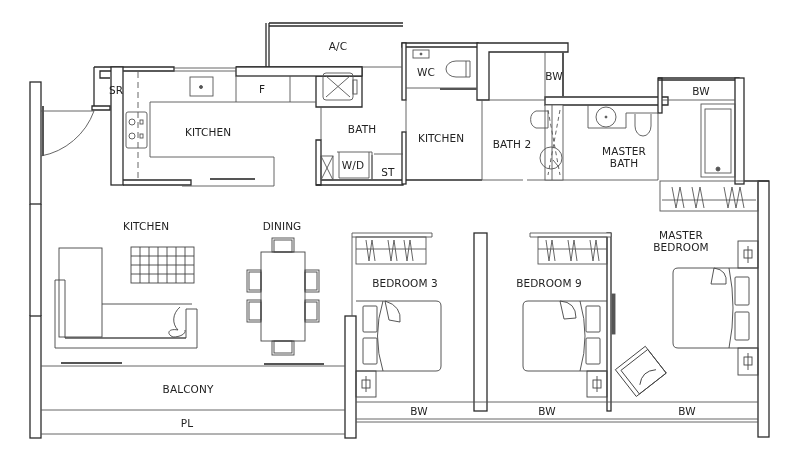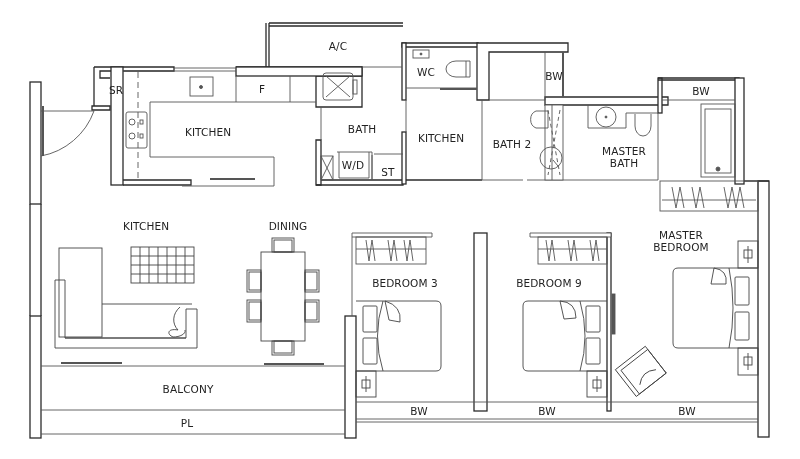--- a/index.html
+++ b/index.html
@@ -264,21 +264,21 @@
   <div class="label" style="left:353px;top:165px">W/D</div>
   <div class="label" style="left:388px;top:172px">ST</div>
   <div class="label" style="left:426px;top:72px">WC</div>
   <div class="label" style="left:554px;top:76px">BW</div>
   <div class="label" style="left:441px;top:138px">KITCHEN</div>
   <div class="label" style="left:512px;top:144px">BATH 2</div>
   <div class="label ml" style="left:624px;top:157px">MASTER
 BATH</div>
   <div class="label" style="left:701px;top:91px">BW</div>
   <div class="label" style="left:146px;top:226px">KITCHEN</div>
-  <div class="label" style="left:288px;top:226px">DINING</div>
+  <div class="label" style="left:282px;top:226px">DINING</div>
   <div class="label" style="left:405px;top:283px">BEDROOM 3</div>
   <div class="label" style="left:549px;top:283px">BEDROOM 9</div>
   <div class="label ml" style="left:681px;top:241px">MASTER
 BEDROOM</div>
   <div class="label" style="left:188px;top:389px">BALCONY</div>
   <div class="label" style="left:187px;top:423px">PL</div>
   <div class="label" style="left:419px;top:411px">BW</div>
   <div class="label" style="left:547px;top:411px">BW</div>
   <div class="label" style="left:687px;top:411px">BW</div>
 </div>

